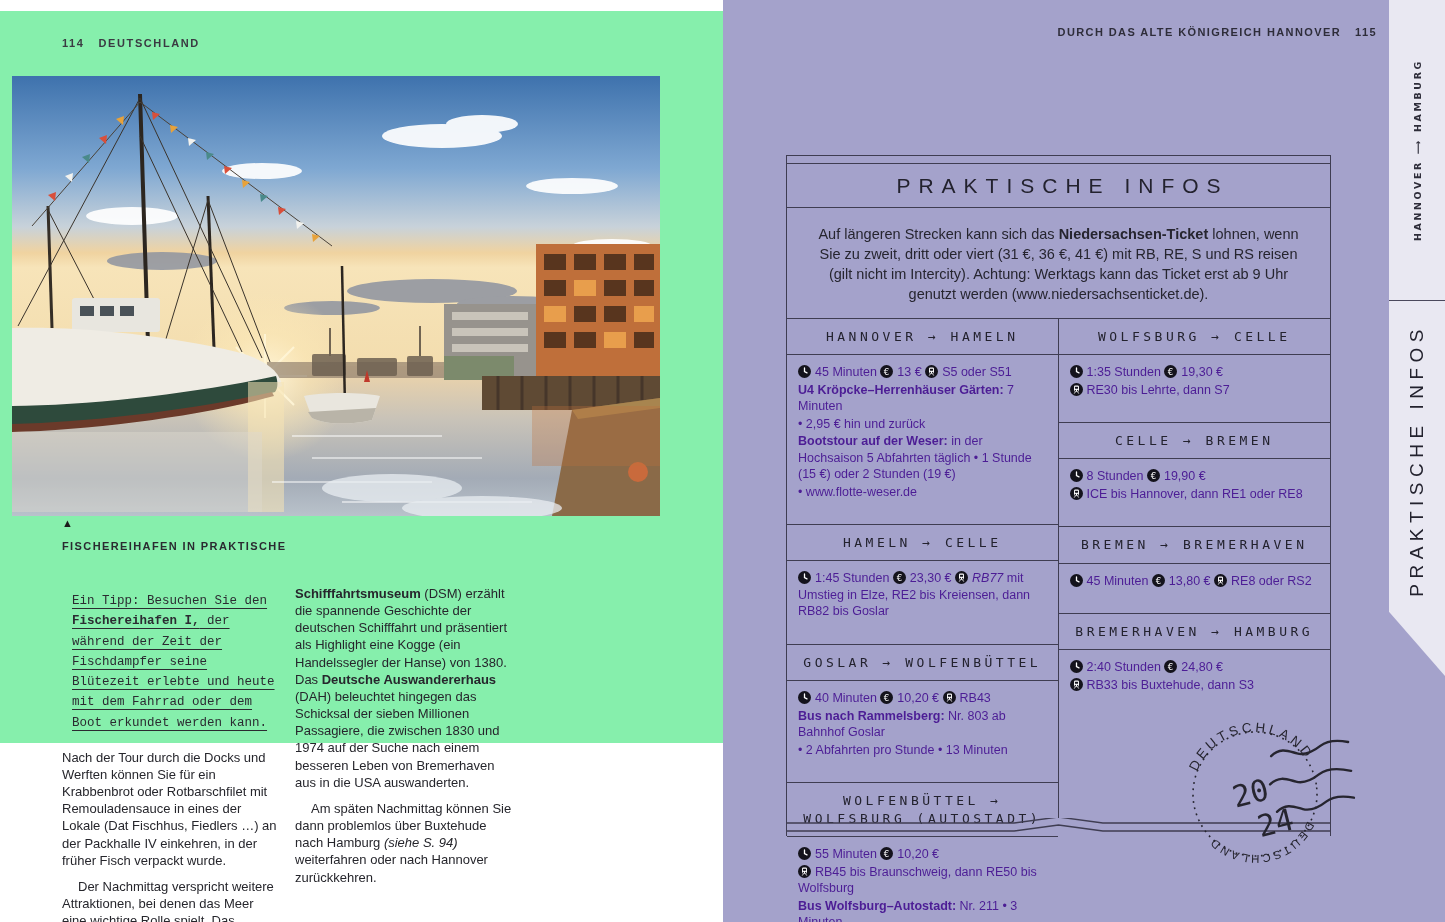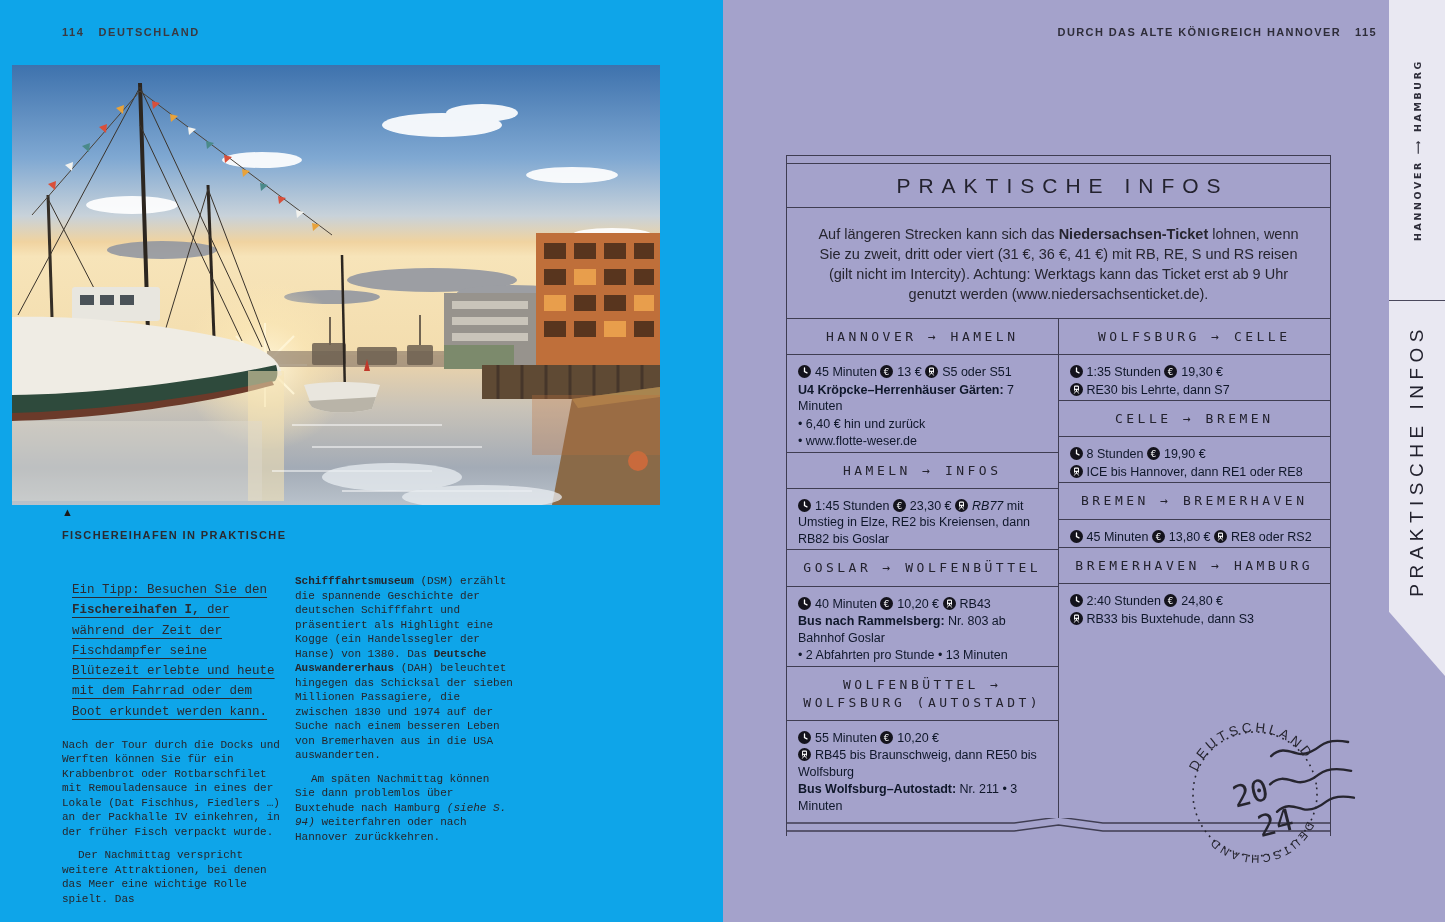--- a/index.html
+++ b/index.html
@@ -1,33 +1,33 @@
 <!DOCTYPE html>
 <html><head>
 <meta charset="utf-8">
 <style>
   html,body{margin:0;padding:0;background:#ffffff;}
   .canvas{position:relative;width:1445px;height:922px;overflow:hidden;background:#ffffff;
           font-family:"Liberation Sans",sans-serif;color:#1e1d28;}
 
   
-  .left-page{position:absolute;left:0;top:0;width:723px;height:922px;background:#0ea5e9;}
+  .left-page{position:absolute;left:0;top:11px;width:723px;height:732px;background:#86efac;}
   .lp-header{position:absolute;left:62px;top:26px;font-size:11px;font-weight:bold;
              letter-spacing:1.6px;color:#3a3a42;}
   .lp-header .num{margin-right:14px;}
   .photo-wrap{position:absolute;left:12px;top:65px;width:648px;height:440px;overflow:hidden;}
   .caption-marker{position:absolute;left:62px;top:506px;font-size:11px;color:#1a1a1a;}
   .caption{position:absolute;left:62px;top:529px;font-size:11px;font-weight:bold;
            letter-spacing:1.4px;color:#2a2a30;}
   .columns{position:absolute;left:62px;top:574px;width:452px;display:flex;gap:14px;}
   .col{width:219px;}
   .tip{font-family:"Liberation Mono","DejaVu Sans Mono",monospace;font-size:12.5px;
        line-height:1.62;color:#2b2b31;text-decoration:underline;text-underline-offset:4px;
        margin:6px 0 16px 10px;width:206px;}
-  .bodytext p{font-size:11px;line-height:1.32;margin:0 0 9px 0;color:#26262c;font-family:Liberation Mono, monospace;}
+  .bodytext p{font-size:13px;line-height:1.32;margin:0 0 9px 0;color:#26262c;}
   .bodytext p.indent{text-indent:16px;}
   .b{font-weight:bold;} .it{font-style:italic;}
 
   
   .right-page{position:absolute;left:723px;top:0;width:722px;height:922px;background:#a4a2cb;}
   .rp-header{position:absolute;top:26px;right:68px;font-size:11px;font-weight:bold;
              letter-spacing:1.4px;color:#2e2d3a;}
   .rp-header .num{margin-left:14px;}
 
   
@@ -40,21 +40,21 @@
   .ib-intro{border-bottom:1px solid #3f3d52;padding:16px 26px 14px 26px;text-align:center;
             font-size:14.5px;line-height:1.38;color:#26252f;}
   .ib-intro p{margin:0 0 11px 0;}
   .ib-intro p:last-child{margin-bottom:0;}
   .cols{display:flex;flex:1;min-height:0;}
   .ccol{width:50%;display:flex;flex-direction:column;box-sizing:border-box;}
   .ccol.first{border-right:1px solid #3f3d52;}
   .rh{font-family:"DejaVu Sans Mono","Liberation Mono",monospace;font-size:13px;
       letter-spacing:3.5px;text-align:center;color:#23222e;padding:9px 4px 8px 4px;
       border-bottom:1px solid #3f3d52;line-height:1.4;}
-  .cc{padding:8px 11px 1px 11px;font-size:12.5px;line-height:1.32;color:#0f172a;
+  .cc{padding:8px 11px 23px 11px;font-size:12.5px;line-height:1.32;color:#4c1d95;
       border-bottom:1px solid #3f3d52;}
   .cc.last{border-bottom:none;flex:1;}
   .cc .entry{margin:1px 0;}
   .cicon{display:inline-block;width:13px;height:13px;vertical-align:-2px;margin-right:4px;}
   .cicon svg{display:block;width:13px;height:13px;}
   .notch{display:block;width:100%;height:18px;flex:none;}
 
   
   .stamp{position:absolute;left:452px;top:702px;pointer-events:none;}
 
@@ -288,24 +288,25 @@
                     <text x="7" y="10.4" text-anchor="middle" font-size="9.5" fill="#fff" font-family="DejaVu Sans,sans-serif">€</text>
                   </svg></span><span>13 € </span><span class="cicon"><svg viewBox="0 0 14 14">
                     <circle cx="7" cy="7" r="7" fill="#14131c"></circle>
                     <rect x="4.3" y="2.8" width="5.4" height="6.6" rx="1.5" fill="#fff"></rect>
                     <rect x="5.3" y="4" width="3.4" height="2.1" rx="0.4" fill="#14131c"></rect>
                     <circle cx="5.7" cy="8" r="0.75" fill="#14131c"></circle>
                     <circle cx="8.3" cy="8" r="0.75" fill="#14131c"></circle>
                     <path d="M4.6 11.4 L5.7 9.7 M9.4 11.4 L8.3 9.7" stroke="#fff" stroke-width="0.9"></path>
                   </svg></span><span>S5 oder S51</span></div>
               <div class="entry"><span class="b">U4 Kröpcke–Herrenhäuser Gärten:</span><span> 7 Minuten</span></div>
-              <div class="entry"><span>• 6,40 € hin und zurück</span></div>
+              <div class="entry"><span>• 2,95 € hin und zurück</span></div>
+              <div class="entry"><span class="b">Bootstour auf der Weser:</span><span> in der Hochsaison 5 Abfahrten täglich • 1 Stunde (15 €) oder 2 Stunden (19 €)</span></div>
               <div class="entry"><span>• www.flotte-weser.de</span></div>
             </div>
-            <div class="rh">HAMELN → INFOS</div>
+            <div class="rh">HAMELN → CELLE</div>
             <div class="cc">
               <div class="entry"><span class="cicon"><svg viewBox="0 0 14 14">
                     <circle cx="7" cy="7" r="7" fill="#14131c"></circle>
                     <path d="M7 3.1 V7 L9.7 8.5" stroke="#fff" stroke-width="1.4" fill="none" stroke-linecap="round"></path>
                   </svg></span><span>1:45 Stunden </span><span class="cicon"><svg viewBox="0 0 14 14">
                     <circle cx="7" cy="7" r="7" fill="#14131c"></circle>
                     <text x="7" y="10.4" text-anchor="middle" font-size="9.5" fill="#fff" font-family="DejaVu Sans,sans-serif">€</text>
                   </svg></span><span>23,30 € </span><span class="cicon"><svg viewBox="0 0 14 14">
                     <circle cx="7" cy="7" r="7" fill="#14131c"></circle>
                     <rect x="4.3" y="2.8" width="5.4" height="6.6" rx="1.5" fill="#fff"></rect>

